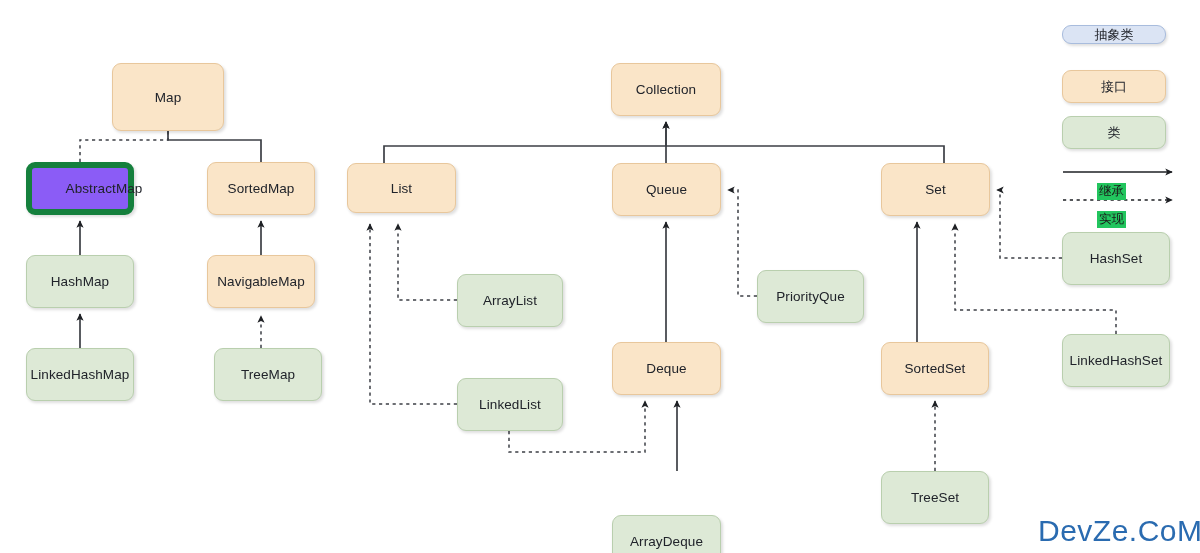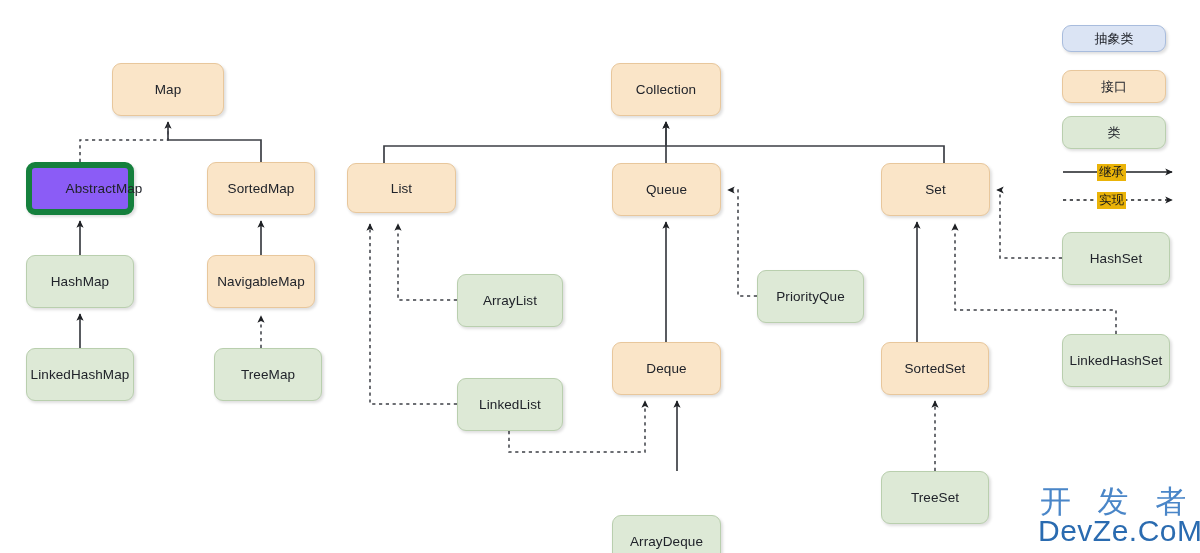--- a/index.html
+++ b/index.html
@@ -61,22 +61,23 @@
     font-size: 13px;
     color: #20232a;
     box-shadow: 1.5px 2px 3px rgba(0,0,0,0.13);
     z-index: 2;
   }
   .legend-label {
     position: absolute;
     font-size: 12.5px;
     color: #1a1a1a;
     z-index: 3;
-    background: #eab308;
+    background: #22c55e;
     padding: 0 2px;
+    margin-top: 19px;
   }
   .watermark {
     position: absolute;
     z-index: 4;
     color: #2f6fb5;
     user-select: none;
   }
   .wm-top {
     font-size: 31px;
     letter-spacing: 9px;
@@ -151,21 +152,21 @@
 
     <g>
       <line x1="1063" y1="172" x2="1172" y2="172" stroke="#1e2024" stroke-width="1.7" marker-end="url(#arrow-solid)"></line>
     </g>
     <g>
       <line x1="1063" y1="200" x2="1172" y2="200" stroke="#1e2024" stroke-width="1.5" stroke-dasharray="3.2,3.6" marker-end="url(#arrow-dashed)"></line>
     </g>
   </svg>
 
   <div id="nodes-layer">
-      <div class="node iface" style="left: 112px; top: 63px; width: 112px; height: 53px;">
+      <div class="node iface" style="left: 112px; top: 63px; width: 112px; height: 68px;">
         <span>Map</span>
       </div>
       <div class="node abstract" style="left: 26px; top: 162px; width: 108px; height: 53px;">
         <span>AbstractMap</span>
       </div>
       <div class="node iface" style="left: 207px; top: 162px; width: 108px; height: 53px;">
         <span>SortedMap</span>
       </div>
       <div class="node klass" style="left: 26px; top: 255px; width: 108px; height: 53px;">
         <span>HashMap</span>
@@ -213,30 +214,29 @@
         <span>LinkedHashSet</span>
       </div>
       <div class="node klass" style="left: 612px; top: 471px; width: 109px; height: 53px; margin-top: 44px;">
         <span>ArrayDeque</span>
       </div>
       <div class="node klass" style="left: 881px; top: 471px; width: 108px; height: 53px;">
         <span>TreeSet</span>
       </div>
     </div>
   <div id="legend-layer">
-      <div class="legend-box abstract" style="left: 1062px; top: 25px; width: 104px; height: 27px; background: rgb(219, 228, 244); border: 1px solid rgb(168, 188, 221);">
+      <div class="legend-box abstract" style="left: 1062px; top: 25px; width: 104px; height: 19px; background: rgb(219, 228, 244); border: 1px solid rgb(168, 188, 221);">
         <span>抽象类</span>
       </div>
       <div class="legend-box iface" style="left: 1062px; top: 70px; width: 104px; height: 33px; background: rgb(250, 229, 200); border: 1px solid rgb(232, 199, 156);">
         <span>接口</span>
       </div>
       <div class="legend-box klass" style="left: 1062px; top: 116px; width: 104px; height: 33px; background: rgb(221, 233, 214); border: 1px solid rgb(185, 207, 174);">
         <span>类</span>
       </div>
     </div>
 
   <div class="legend-label" style="left:1097px; top:164px;">继承</div>
   <div class="legend-label" style="left:1097px; top:192px;">实现</div>
 
-  <div class="watermark wm-top" style="left:1040px; top:481px;">开 发 者</div>
   <div class="watermark wm-bottom" style="left:1038px; top:514px;">DevZe.CoM</div>
 
 </div>
 
 </body></html>

